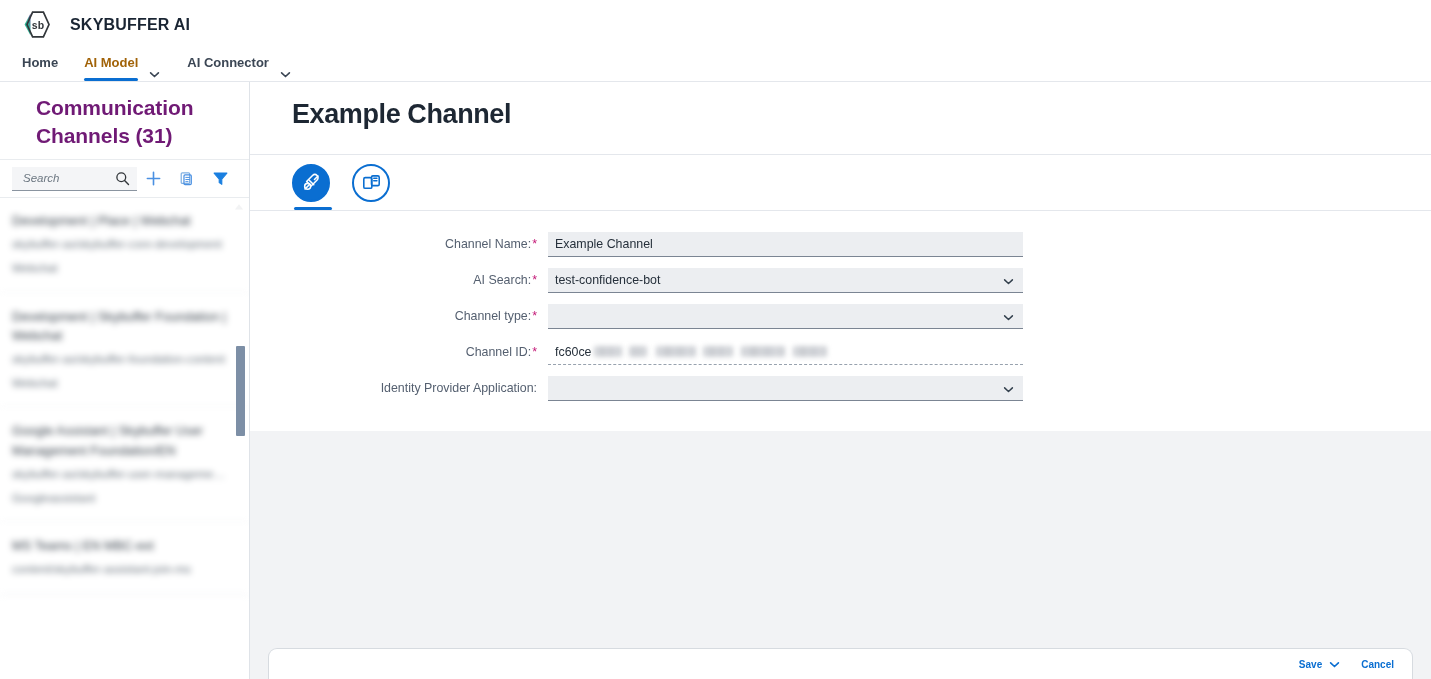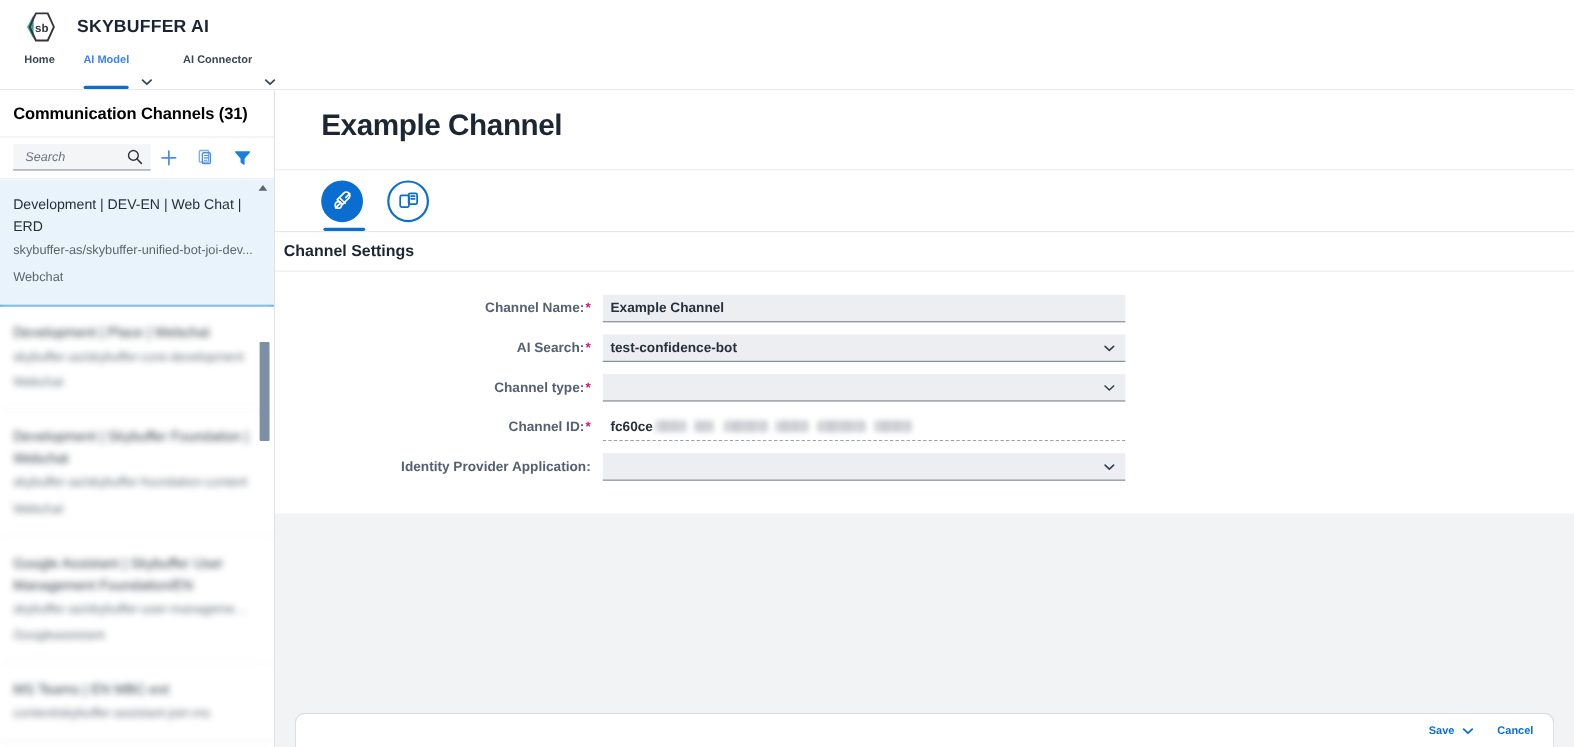--- a/index.html
+++ b/index.html
@@ -27,43 +27,43 @@
     letter-spacing:0.2px; line-height:1;
   }
 
   
   .navbar {
     position:absolute; top:49px; left:0; width:1431px; height:33px;
     background:#fff; display:flex; align-items:flex-end; padding-left:22px;
     border-bottom:1px solid #e4e7ec;
   }
   .nav-item {
-    position:relative; display:flex; height:32px;
-    margin-right:26px; cursor:pointer; font-size:10px; font-weight:bold;
+    position:relative; display:flex; align-items:center; height:32px;
+    margin-right:26px; cursor:pointer; font-size:13px; font-weight:bold;
     color:#3b4654; padding-bottom:6px;
   }
-  .nav-item.active { color:#3b82f6; }
+  .nav-item.active { color:#a16207; }
   .nav-item.active .nav-underline {
     position:absolute; left:0; right:0; bottom:0; height:3px;
     background:#0a6ed1; border-radius:2px;
   }
   .nav-caret {
     margin-left:16px; display:inline-flex; align-items:center;
     color:#3b4654; cursor:pointer;
   }
   .nav-caret svg { display:block; }
 
   
   .sidebar {
     position:absolute; top:82px; left:0; width:250px; height:597px;
     background:#ffffff; border-right:1px solid #dfe3e8; overflow:hidden;
   }
   .sidebar-title {
-    padding:12px 18px 10px 12px; font-size:15px; font-weight:bold;
-    color:#000000; line-height:1.32; letter-spacing:-0.1px;
+    padding:12px 18px 10px 36px; font-size:21px; font-weight:bold;
+    color:#701a75; line-height:1.32; letter-spacing:-0.1px;
     border-bottom:1px solid #e9ecef;
   }
   .sidebar-toolbar {
     display:flex; align-items:center; height:38px; padding:0 12px 0 12px;
     border-bottom:1px solid #e9ecef; gap:0;
   }
   .search-box {
     position:relative; width:126px; height:24px; background:#f4f5f7;
     border-bottom:1px solid #8a94a0; display:flex; align-items:center;
     padding:0 26px 0 9px;
@@ -135,21 +135,21 @@
     position:absolute; left:0px; bottom:-10px; width:38px; height:3px;
     background:#0a6ed1; border-radius:2px;
   }
 
   .section-header {
     background:#fff; height:36px; display:flex; align-items:center;
     padding-left:8px; border-bottom:1px solid #e4e7ec;
   }
   .section-title { font-size:14.5px; font-weight:bold; color:#1d2733; }
 
-  .form-card { background:#fff; padding:20px 16px 20px 0;font-weight:bold; }
+  .form-card { background:#fff; padding:20px 16px 20px 0; }
   .form-row {
     display:flex; align-items:center; height:26px; margin-bottom:10px;
   }
   .form-label {
     width:287px; text-align:right; font-size:12.4px; color:#556070;
     padding-right:0px; white-space:nowrap;
   }
   .req { color:#c41b78; font-size:12.4px; padding-left:1px; }
   .field-wrap { margin-left:11px; width:475px; position:relative; }
 
@@ -274,25 +274,20 @@
     </div>
 
     <div class="list-scroll">
 
       <span class="sb-up-arrow">
         <svg width="12" height="10" viewBox="0 0 12 10">
           <path d="M6 2.2 L10 7.5 L2 7.5 Z" fill="#5b6774"></path>
         </svg>
       </span>
 
-      <div class="list-item selected">
-        <div class="li-title">Development | DEV-EN | Web Chat | ERD</div>
-        <div class="li-sub">skybuffer-as/skybuffer-unified-bot-joi-dev...</div>
-        <div class="li-sub">Webchat</div>
-      </div>
 
       <div class="list-item blurred">
         <div class="li-title">Development | Place | Webchat</div>
         <div class="li-sub">skybuffer-as/skybuffer-core-development</div>
         <div class="li-sub">Webchat</div>
       </div>
 
       <div class="list-item blurred">
         <div class="li-title">Development | Skybuffer Foundation | Webchat</div>
         <div class="li-sub">skybuffer-as/skybuffer-foundation-content</div>
@@ -337,23 +332,20 @@
 
       <div class="tab-icon">
         <svg width="21" height="21" viewBox="0 0 24 24" fill="none" stroke="#0a6ed1" stroke-width="1.8" stroke-linecap="round" stroke-linejoin="round">
           <rect x="3.2" y="6.4" width="9.2" height="12.2" rx="1.6"></rect>
           <rect x="12.0" y="4.4" width="8.8" height="11.2" rx="1.6"></rect>
           <path d="M14.6 7.2 H18.2 M14.6 10.0 H18.2"></path>
         </svg>
       </div>
     </div>
 
-    <div class="section-header">
-      <div class="section-title">Channel Settings</div>
-    </div>
 
     <div class="form-card">
 
       <div class="form-row">
         <div class="form-label">
           <span>Channel Name:</span><span class="req">*</span>
         </div>
         <div class="field-wrap">
           <div class="fld">
             <span>Example Channel</span>

